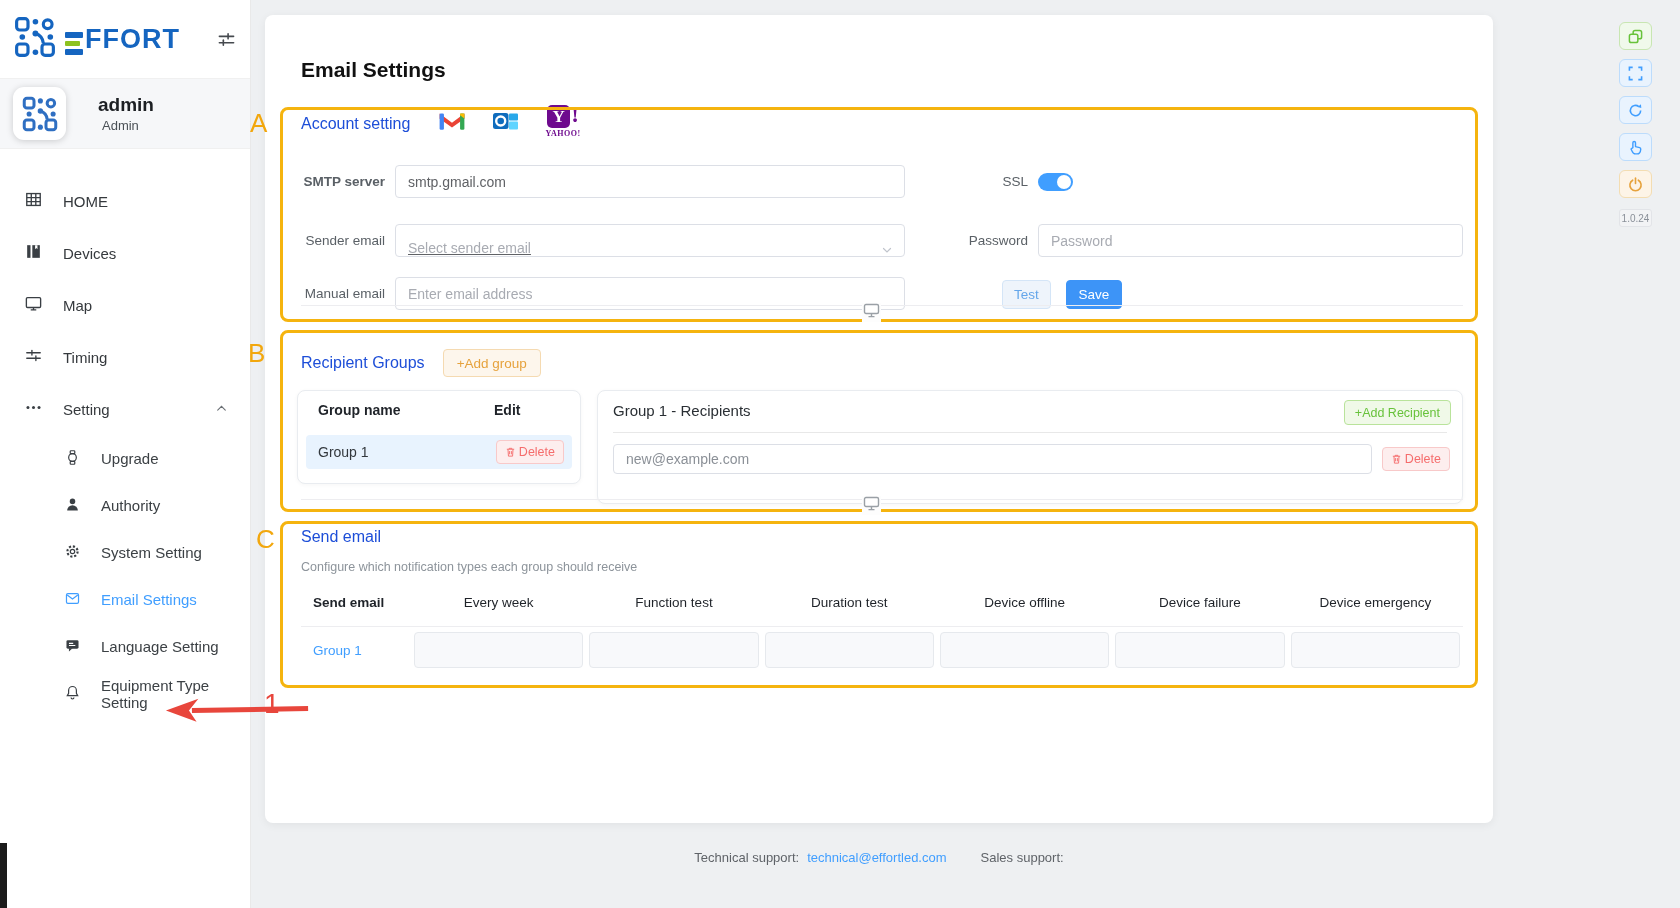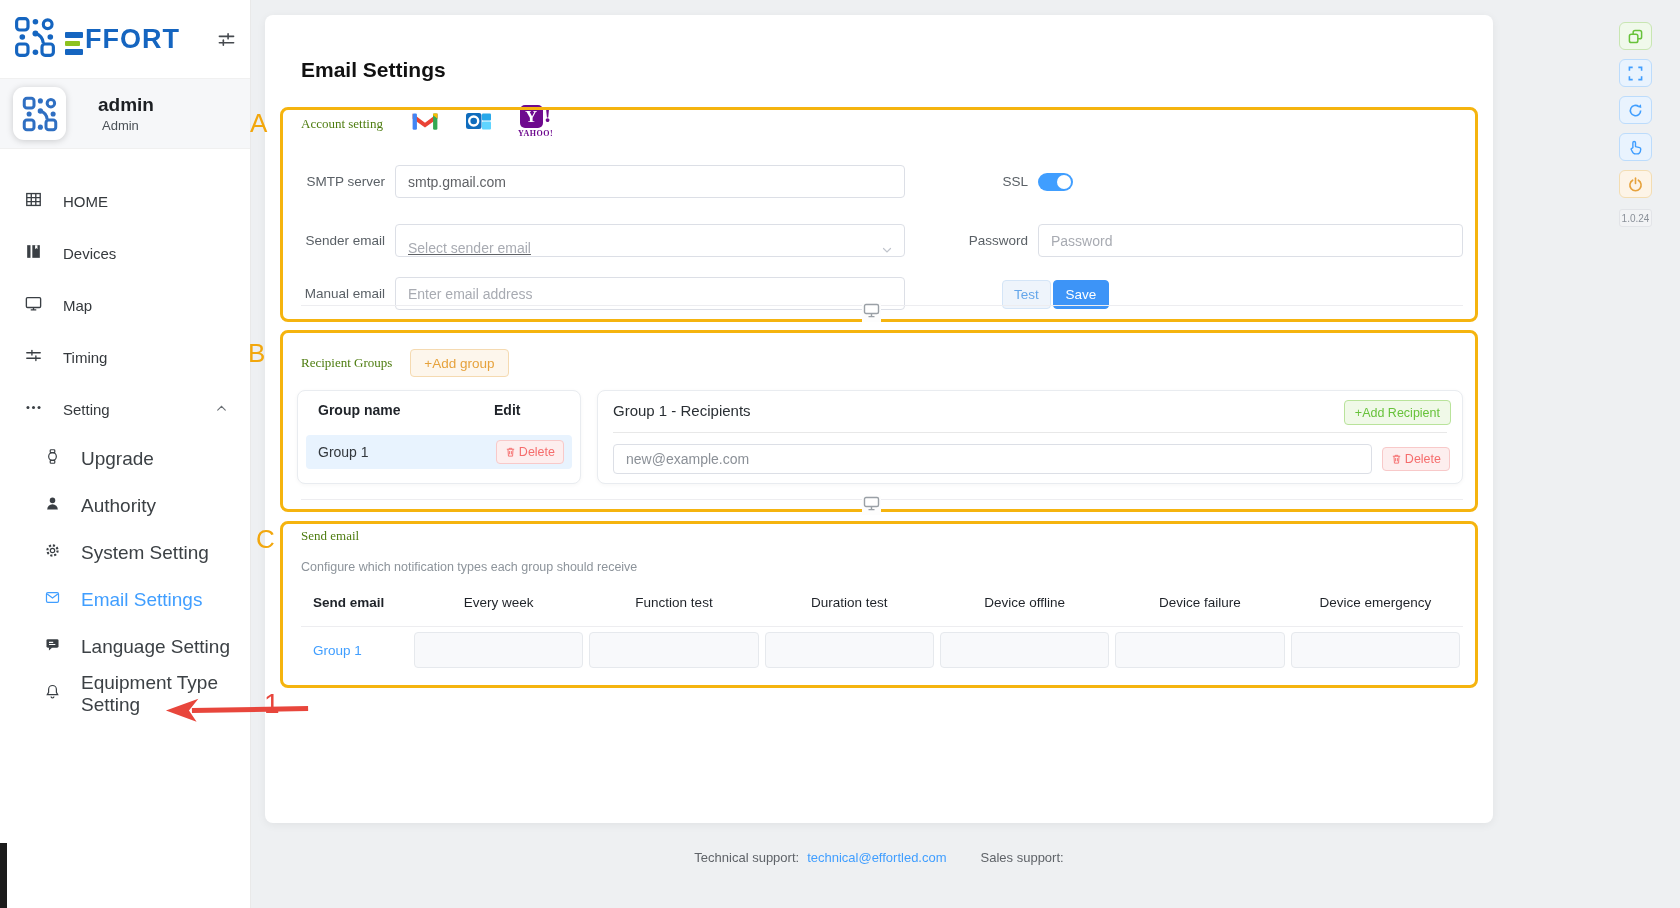--- a/index.html
+++ b/index.html
@@ -26,30 +26,30 @@
     display:flex; align-items:center; padding:0 13px; gap:32px; }
   .avatar { width:53px; height:53px; background:#fff; border-radius:11px;
     box-shadow:0 1px 7px rgba(0,0,0,.18); display:flex; align-items:center; justify-content:center; }
   .user-name { font-size:19px; font-weight:bold; color:#1c1f23; line-height:1.15; }
   .user-role { font-size:13px; color:#4a5056; margin-top:3px; padding-left:4px; }
   .nav { padding-top:26px; }
   .nav-item { height:52px; display:flex; align-items:center; padding-left:24px;
     gap:20px; font-size:15px; color:#35393d; cursor:pointer; }
   .nav-item svg { flex:0 0 auto; }
   .chev { margin-left:auto; margin-right:22px; }
-  .sub-item { height:47px; padding-left:44px; font-size:19px; color:#3c4145; }
+  .sub-item { height:47px; padding-left:64px; font-size:15px; color:#3c4145; }
   .sub-item.active { color:#409eff; }
   .nav-ic { color:#3a3f44; }
   .sub-item.active .nav-ic { color:#409eff; }
   
   .card { position:absolute; left:265px; top:15px; width:1228px; height:808px;
     background:#fff; border-radius:8px; box-shadow:0 2px 10px rgba(0,0,0,.06); z-index:1; }
   .page-title { position:absolute; left:36px; top:43px; font-size:21px;
     font-weight:bold; color:#111; }
-  .sec-title { font-size:13px; color:#4d7c0f;font-family:Liberation Serif, serif; }
+  .sec-title { font-size:16px; color:#1d4ed8; }
   .acct-row { position:absolute; left:36px; top:94px; display:flex;
     align-items:center; gap:20px; }
   .providers { display:flex; align-items:flex-start; gap:26px; margin-left:8px; }
   .yahoo { display:flex; flex-direction:column; align-items:center; margin-top:-4px; }
   .yahoo-top { display:flex; align-items:flex-start; }
   .y-badge { width:23px; height:23px; background:#6e0a8e; border-radius:5px; color:#fff;
     font-family:"Liberation Serif", serif; font-weight:bold; font-size:17px;
     display:flex; align-items:center; justify-content:center; }
   .y-bang { color:#6e0a8e; font-weight:bold; font-size:23px; line-height:20px; margin-left:1px;
     font-family:"Liberation Serif", serif; }
@@ -326,21 +326,21 @@
         <span class="yahoo-top">
           <span class="y-badge">Y</span>
           <span class="y-bang">!</span>
         </span>
         <span class="y-sub">YAHOO!</span>
       </span>
     </div>
   </div>
 
   <div class="form-row" style="left:36px; top:150px; width:610px;">
-    <span class="f-label" style="width:84px;">SMTP server</span>
+    <span class="f-label" style="width:84px;font-weight:bold;">SMTP server</span>
     <input class="inp" style="margin-left: 10px; width: 510px;" value="smtp.gmail.com">
   </div>
   <div class="form-row" style="left:700px; top:150px;">
     <span class="f-label" style="width:63px;">SSL</span>
     <span class="toggle" style="margin-left:10px;">
         <span class="knob"></span>
       </span>
   </div>
 
   <div class="form-row" style="left:36px; top:209px; width:610px;">
@@ -354,21 +354,21 @@
   </div>
   <div class="form-row" style="left:700px; top:209px;">
     <span class="f-label" style="width:63px;">Password</span>
     <input class="inp" style="margin-left: 10px; width: 425px;" type="text" placeholder="Password">
   </div>
 
   <div class="form-row" style="left:36px; top:262px; width:610px;">
     <span class="f-label" style="width:84px;">Manual email</span>
     <input class="inp" style="margin-left: 10px; width: 510px;" placeholder="Enter email address">
   </div>
-  <div class="form-row" style="left:737px; top:263px; gap:2px;">
+  <div class="form-row" style="left:737px; top:263px; gap:15px;">
     <span class="btn btn-test">Test</span>
     <span class="btn btn-save">Save</span>
   </div>
 
   <div class="hr-line" style="top:290px;"></div>
 
   <div style="position:absolute; left:36px; top:334px; display:flex; align-items:center; gap:18px;">
     <span class="sec-title">Recipient Groups</span>
     <span class="btn btn-warn">+Add group</span>
   </div>
@@ -380,21 +380,21 @@
       <span class="name">Group 1</span>
       <span class="btn btn-del" style="margin-left:auto;">
         <svg width="11" height="12" viewBox="0 0 24 24" fill="none" stroke="#f56c6c" stroke-width="2">
             <path d="M4 6 H20 M9 6 V4 h6 v2 M6.5 6 l1 15 h9 l1 -15 M10 10 v7 M14 10 v7"></path>
           </svg>
         <span>Delete</span>
       </span>
     </div>
   </div>
 
-  <div class="mini-card" style="left:332px; top:375px; width:866px; height:94px;">
+  <div class="mini-card" style="left:332px; top:375px; width:866px; height:114px;">
     <div style="position:absolute; left:15px; top:11px;" class="rec-title">Group 1 - Recipients</div>
     <span class="btn btn-succ" style="position:absolute; right:11px; top:9px;">+Add Recipient</span>
     <div class="divider" style="position:absolute; left:15px; right:15px; top:41px;"></div>
     <div style="position:absolute; left:15px; right:12px; top:53px; display:flex; align-items:center; gap:10px;">
       <input class="inp" style="flex: 1 1 0%; height: 30px; color: rgb(139, 144, 151);" value="new@example.com">
       <span class="btn btn-del">
         <svg width="11" height="12" viewBox="0 0 24 24" fill="none" stroke="#f56c6c" stroke-width="2">
             <path d="M4 6 H20 M9 6 V4 h6 v2 M6.5 6 l1 15 h9 l1 -15 M10 10 v7 M14 10 v7"></path>
           </svg>
         <span>Delete</span>

